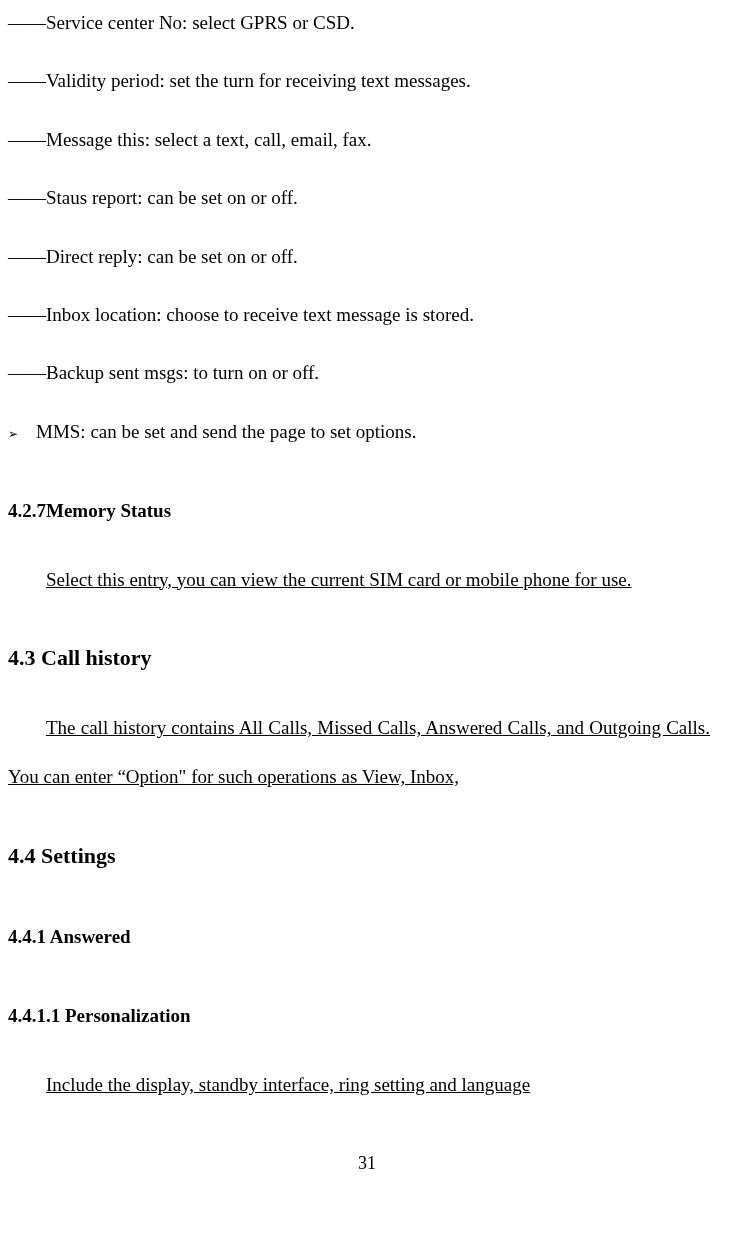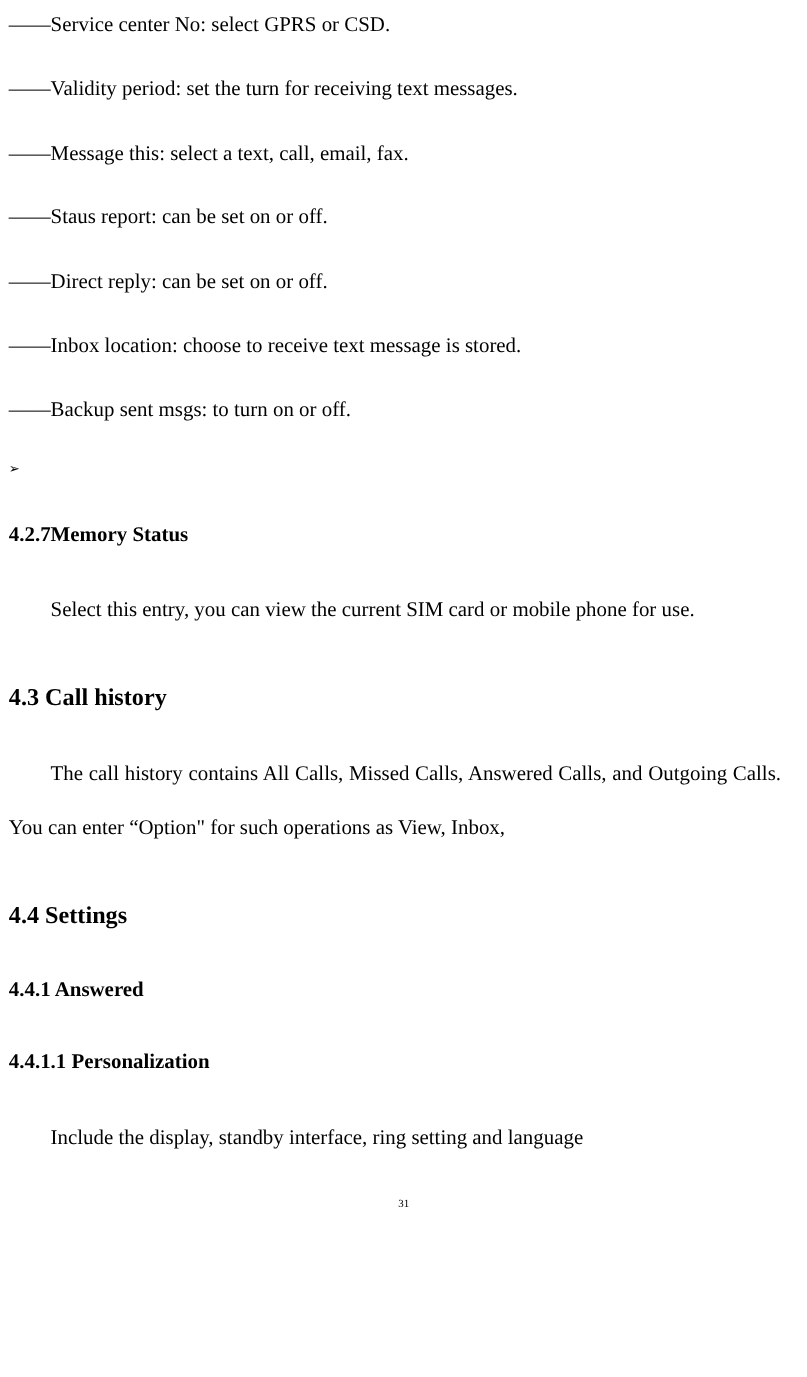--- a/index.html
+++ b/index.html
@@ -21,52 +21,54 @@
       align-items: baseline;
     }
     .bullet-marker {
       font-size: 12px;
       width: 28px;
       flex-shrink: 0;
     }
     .h4 {
       font-weight: bold;
       font-size: 19px;
-      margin: 36px 0 28px 0;
+      margin: 49px 0 28px 0;
     }
     .h3 {
       font-weight: bold;
       font-size: 22px;
       margin: 36px 0 28px 0;
     }
     .para {
       text-indent: 2em;
       line-height: 2.6;
       margin: 0 16px 18px 0;
       text-align: justify;
+      text-decoration: underline;
     }
     .page-num {
       text-align: center;
-      font-size: 10px;
-      margin-top: 28px;
+      font-size: 18px;
+      margin-top: 40px;
     }
   </style>
 </head>
 <body>
 
 <div class="dash-item">——Service center No: select GPRS or CSD.</div>
 <div class="dash-item">——Validity period: set the turn for receiving text messages.</div>
 <div class="dash-item">——Message this: select a text, call, email, fax.</div>
 <div class="dash-item">——Staus report: can be set on or off.</div>
 <div class="dash-item">——Direct reply: can be set on or off.</div>
 <div class="dash-item">——Inbox location: choose to receive text message is stored.</div>
 <div class="dash-item">——Backup sent msgs: to turn on or off.</div>
 
 <div class="bullet-item">
   <span class="bullet-marker">➢</span>
+  <span>MMS: can be set and send the page to set options.</span>
 </div>
 
 <div class="h4">4.2.7Memory Status</div>
 <p class="para">Select this entry, you can view the current SIM card or mobile phone for use.</p>
 
 <div class="h3">4.3 Call history</div>
 <p class="para">The call history contains All Calls, Missed Calls, Answered Calls, and Outgoing Calls. You can enter “Option" for such operations as View, Inbox,</p>
 
 <div class="h3">4.4 Settings</div>
 <div class="h4">4.4.1 Answered</div>

